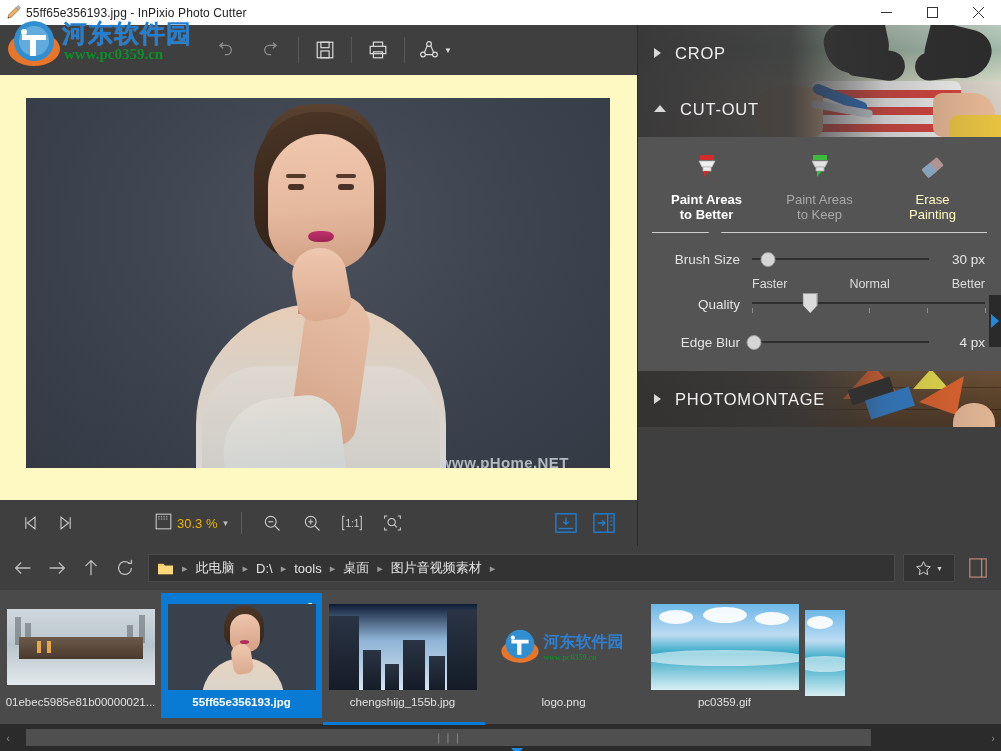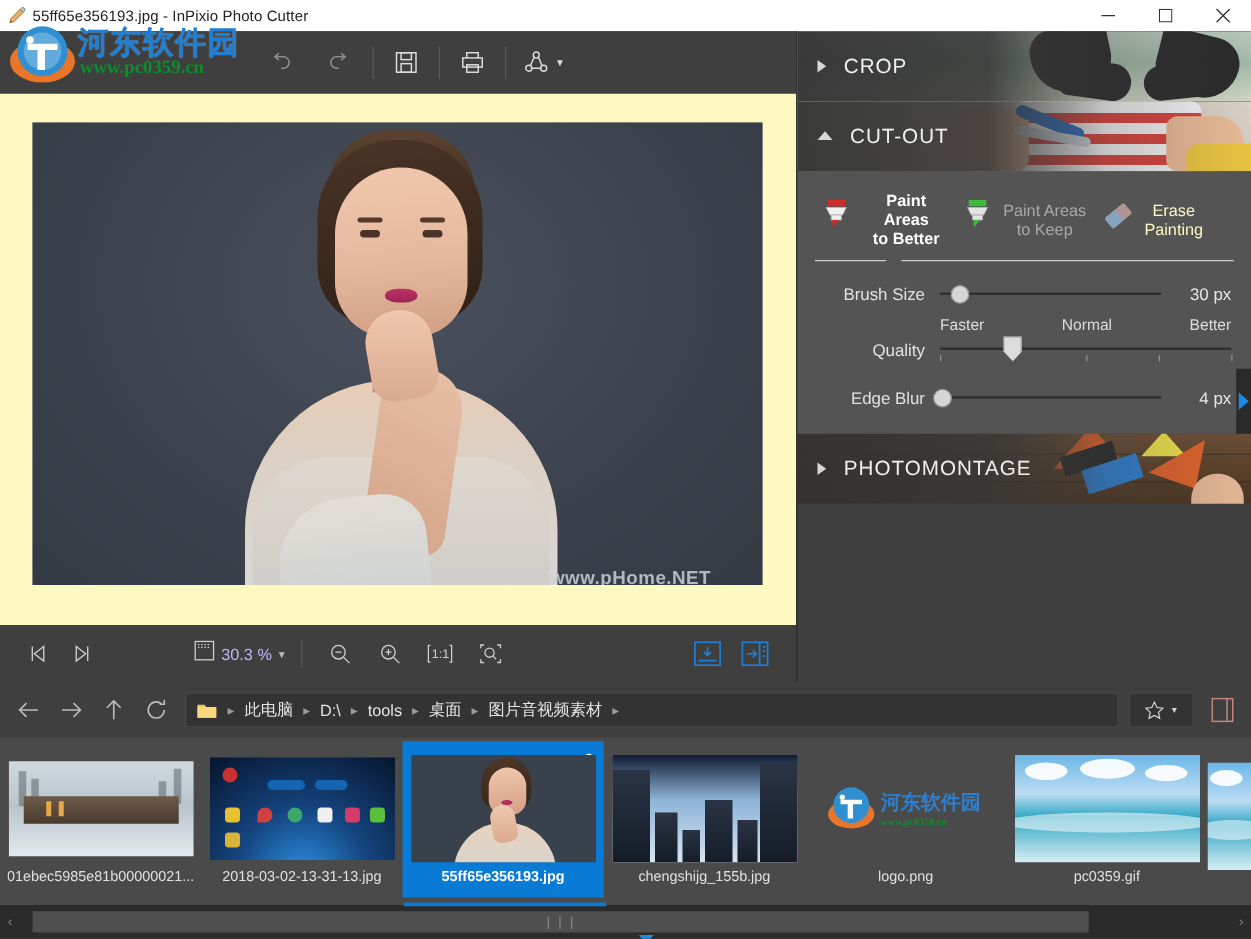--- a/index.html
+++ b/index.html
@@ -133,21 +133,21 @@
     opacity: .85; letter-spacing: .4px;
   }
 
   
   #statusbar {
     position: absolute; left: 0; top: 500px; width: 637px; height: 46px;
     background: #3f3f3f; display: flex; align-items: center; color: #c8c8c8;
   }
   .sbtn { width: 36px; height: 34px; display: flex; align-items: center; justify-content: center; color: #cfcfcf; }
   #zoomgroup { display: flex; align-items: center; margin-left: 70px; gap: 4px; }
-  #zoomval { font-size: 13px; color: #c4b5fd; }
+  #zoomval { font-size: 13px; color: #eab308; }
   .ssep { width: 1px; height: 22px; background: #5a5a5a; margin: 0 8px; }
   #exportgroup { position: absolute; right: 18px; display: flex; gap: 8px; }
   .ebtn { width: 30px; height: 28px; display: flex; align-items: center; justify-content: center; color: #1e7fd4; }
 
   
   #rightpanel {
     position: absolute; left: 637px; top: 25px; width: 364px; height: 521px;
     background: #3f3f3f; border-left: 1px solid #2b2b2b;
   }
   .accordion-head {
@@ -197,21 +197,21 @@
   #pm-bg .t1 { position:absolute; right:98px; top:-6px; width:0;height:0; border-left:30px solid transparent;border-right:30px solid transparent;border-bottom:34px solid #e0622c;}
   #pm-bg .t2 { position:absolute; right:108px; top:12px; width:44px;height:16px; background:#2b2b2b; transform: rotate(-18deg);}
   #pm-bg .t3 { position:absolute; right:88px; top:22px; width:46px;height:20px; background:#2f7fd0; transform: rotate(-18deg);}
   #pm-bg .t4 { position:absolute; right:52px; top:-2px; width:0;height:0; border-left:18px solid transparent;border-right:18px solid transparent;border-bottom:20px solid #ede14a;}
   #pm-bg .t5 { position:absolute; right:26px; top:16px; width:0;height:0; border-left:26px solid transparent;border-right:26px solid transparent;border-bottom:30px solid #e0622c; transform: rotate(150deg);}
   #pm-bg .finger { position:absolute; right:6px; bottom:-6px; width:42px;height:30px; background:#e3b795; border-radius: 20px 20px 6px 6px;}
 
   #cutout-body { background: #545454; padding: 10px 0 14px; }
   #tools-row { display: flex; justify-content: space-around; padding: 6px 12px 2px; }
   .tool {
-    width: 108px; display: flex; flex-direction: row; align-items: center; gap: 5px; cursor: pointer;
+    width: 108px; display: flex; flex-direction: column; align-items: center; gap: 5px; cursor: pointer;
   }
   .tool .tlabel { font-size: 13px; line-height: 15px; text-align: center; }
   .tool.on .tlabel { color: #ffffff; font-weight: bold; }
   .tool.off .tlabel { color: #a9a9a9; }
   .tool.dim .tlabel { color: #fef9c3; }
 
   #tool-tabline { position: relative; height: 10px; margin: 2px 14px 0; }
   #tool-tabline .line { position:absolute; left:0; right:0; top:6px; height:1px; background:#cfcfcf; }
   #tool-tabline .notch {
     position:absolute; left: 54px; top: 1px; width: 0; height: 0;
@@ -734,37 +734,20 @@
           <div class="tree" style="right:10px;top:6px"></div>
             <div class="tree" style="right:22px;top:16px"></div>
           <div class="bld"></div>
             <div class="win"></div>
             <div class="win2"></div>
         </div>
       </div>
       <div class="tname">01ebec5985e81b00000021...</div>
     </div>
 
-    <div class="thumb">
-      <div class="tframe">
-        <div class="th-android">
-          <div class="bar"></div>
-            <div class="bar2"></div>
-          <div class="ic" style="left:10px;top:8px;background:#c83232;border-radius:50%"></div>
-          <div class="ic" style="left:12px;top:40px;background:#e8c030"></div>
-          <div class="ic" style="left:38px;top:40px;background:#d04040;border-radius:50% 50% 50% 0"></div>
-          <div class="ic" style="left:62px;top:40px;background:#3aa86a;border-radius:50%"></div>
-          <div class="ic" style="left:86px;top:40px;background:#f0f0f0"></div>
-          <div class="ic" style="left:108px;top:40px;background:#d83a6a"></div>
-          <div class="ic" style="left:128px;top:40px;background:#5abf3a"></div>
-          <div class="ic" style="left:12px;top:60px;background:#d8b43a"></div>
-        </div>
-      </div>
-      <div class="tname">2018-03-02-13-31-13.jpg</div>
-    </div>
 
     <div class="thumb sel">
       <div class="check">✔</div>
       <div class="tframe">
         <div class="th-portrait">
           <div class="hair"></div>
             <div class="body"></div>
             <div class="face"></div>
           <div class="lips"></div>
             <div class="hand"></div>

